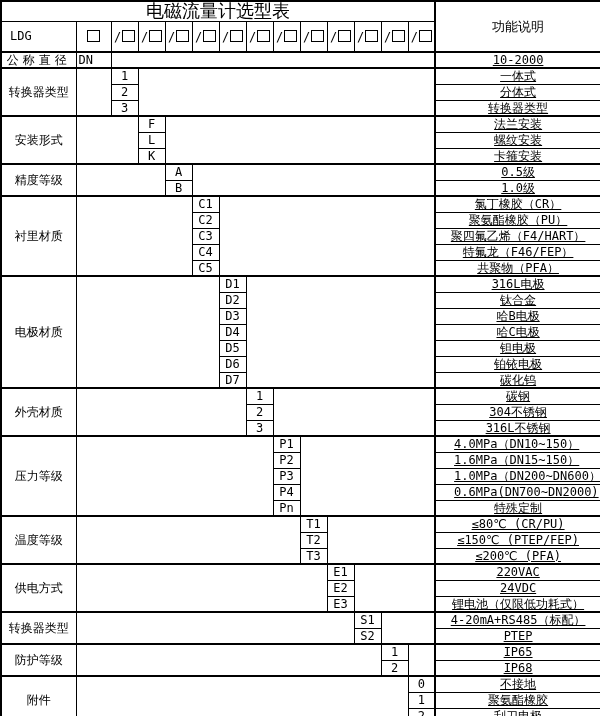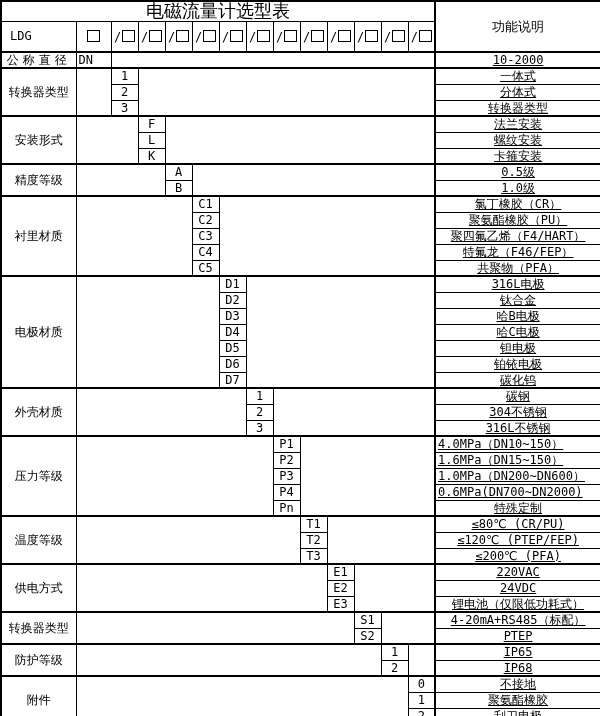--- a/index.html
+++ b/index.html
@@ -9,21 +9,21 @@
   col.c-box{width:35px}
   col.c-code{width:27px}
   col.c-desc{width:166px}
   td{border:1px solid #000;padding:0;font-size:12px;line-height:1.05;text-align:center;vertical-align:middle;overflow:hidden;white-space:nowrap;}
   tr{height:16px}
   tr.r-title{height:14px}
   tr.r-ldg{height:31px}
   td.title{font-size:18px;}
   td.fnh{font-size:13px;border-left:2px solid #000;}
   td.desc{border-left:2px solid #000;text-decoration:underline;}
-  td.desc.left{text-align:left;padding-left:2px;}
+  td.desc.left{text-align:left;padding-left:18px;}
   td.ldg{text-align:left;padding-left:8px;}
   td.dn{text-align:left;padding-left:2px;margin-left:48px;}
   td.label.spread{letter-spacing:4px;}
   tr.sec-start td{border-top:2px solid #000;}
   span.sq{display:inline-block;width:11px;height:10px;border:1px solid #000;vertical-align:-1px;background:#fff;}
   td.slashbox span.sq{margin-left:1px;}
 </style>
 </head>
 <body>
 
@@ -208,21 +208,21 @@
         </tr>
         <tr class="sec-start">
           <td class="label" rowspan="3">温度等级</td>
           <td colspan="8" rowspan="3"></td>
           <td class="code">T1</td>
           <td colspan="4" rowspan="3"></td>
           <td class="desc">≤80℃ (CR/PU)</td>
         </tr>
         <tr>
           <td class="code">T2</td>
-          <td class="desc">≤120℃ (PTEP/FEP)</td>
+          <td class="desc">≤150℃ (PTEP/FEP)</td>
         </tr>
         <tr>
           <td class="code">T3</td>
           <td class="desc">≤200℃ (PFA)</td>
         </tr>
         <tr class="sec-start">
           <td class="label" rowspan="3">供电方式</td>
           <td colspan="9" rowspan="3"></td>
           <td class="code">E1</td>
           <td colspan="3" rowspan="3"></td>

